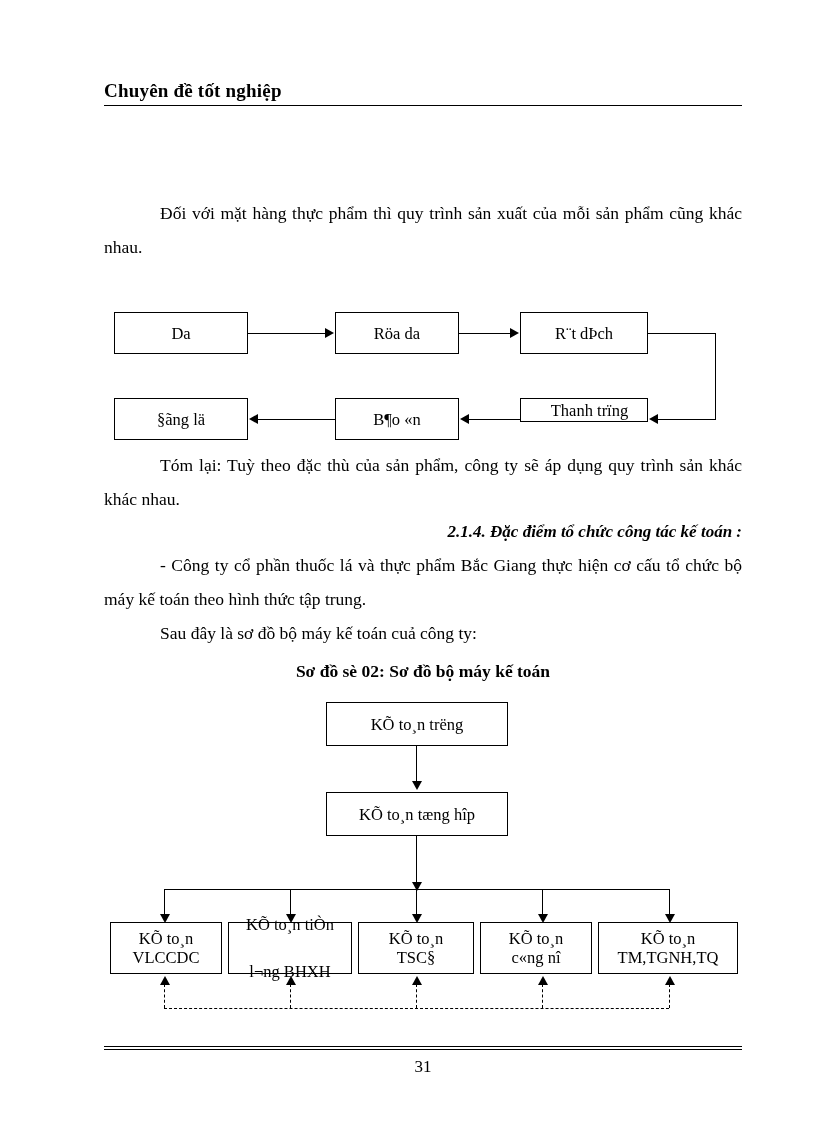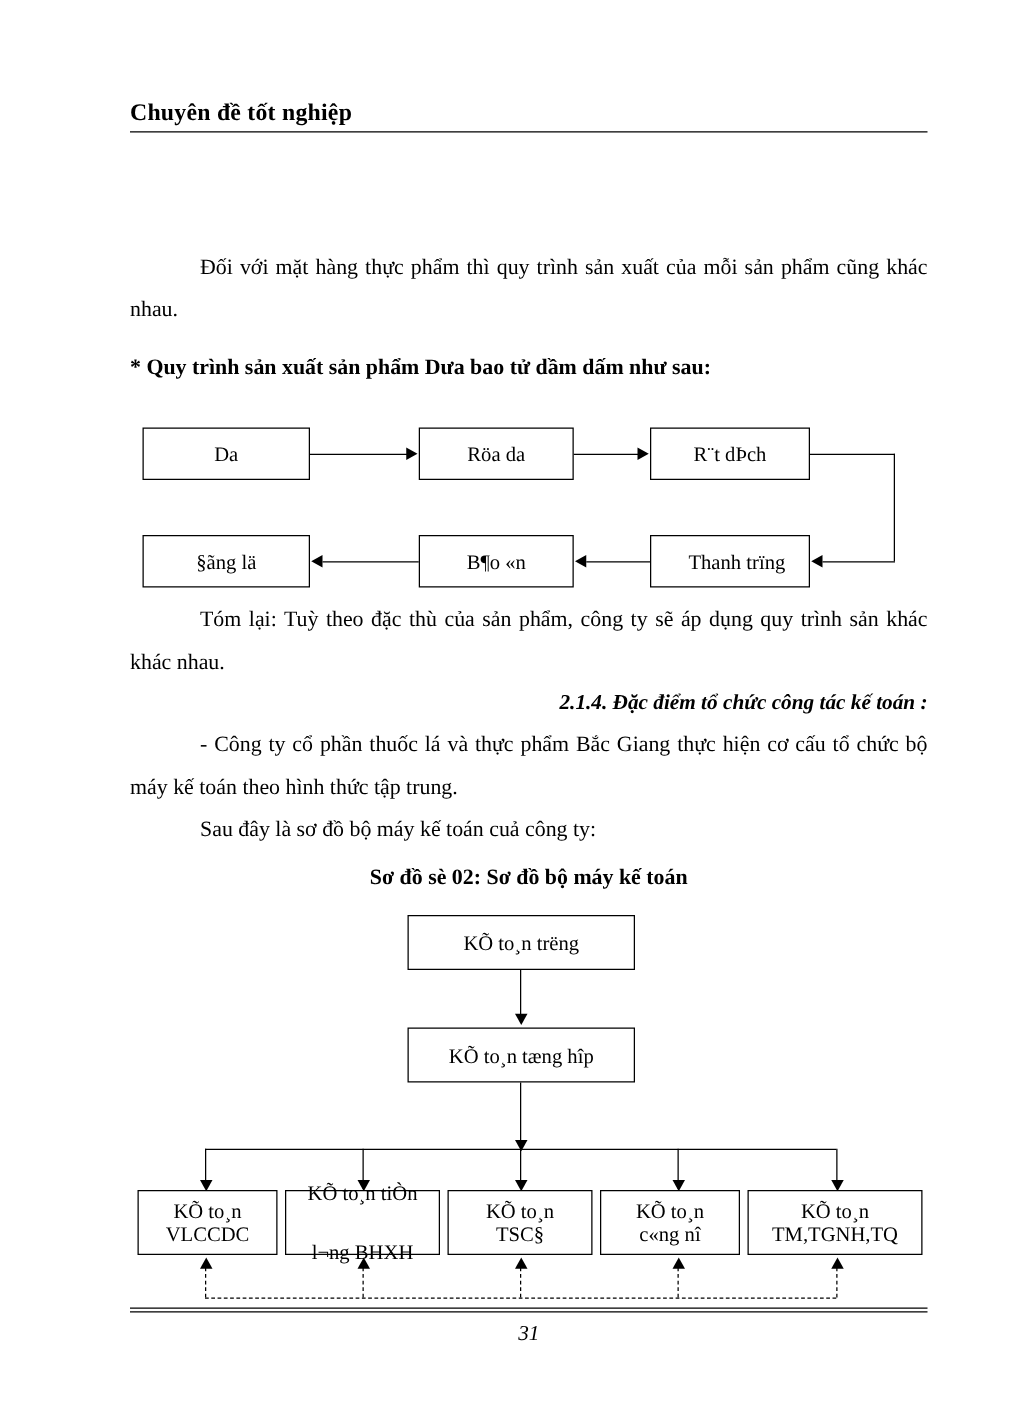--- a/index.html
+++ b/index.html
@@ -157,54 +157,52 @@
   .footer-rule-bottom {
     border-bottom: 1px solid #000;
     width: 638px;
     margin-top: 2px;
   }
   .footer-num {
     text-align: center;
     font-size: 17px;
     line-height: 26px;
     padding-top: 4px;
-    font-style: italic;
   }
 </style>
 </head>
 <body>
 
 <div class="page">
 
   <div class="header">
     <div class="header-title">Chuyên đề tốt nghiệp</div>
     <div class="header-rule"></div>
   </div>
 
   <div class="content">
 
     <p class="para">Đối với mặt hàng thực phẩm thì quy trình sản xuất của mỗi sản phẩm cũng khác nhau.</p>
 
     <div class="spacer-14"></div>
 
-    <p class="bold-lead">* Quy trình sản xuất sản phẩm Dưa bao tử dầm dấm như sau:</p>
 
     <div class="diagram" style="height:160px;">
 
       <div class="node" style="left:10px; top:34px; width:134px; height:42px;">Da</div>
 
       <div class="node" style="left:231px; top:34px; width:124px; height:42px;">Röa da</div>
 
       <div class="node" style="left:416px; top:34px; width:128px; height:42px;">R¨t dÞch</div>
 
       <div class="node" style="left:10px; top:120px; width:134px; height:42px;">§ãng lä</div>
 
       <div class="node" style="left:231px; top:120px; width:124px; height:42px;">B¶o «n</div>
 
-      <div class="node" style="left:416px; top:120px; width:128px; height:42px;padding-left:11px;">Thanh trïng</div>
+      <div class="node" style="left:416px; top:120px; width:128px; height:24px;padding-left:11px;">Thanh trïng</div>
 
       <div class="line-h" style="left:144px; top:55px; width:78px;"></div>
       <div class="arrow-r" style="left:221px; top:50px;"></div>
 
       <div class="line-h" style="left:355px; top:55px; width:52px;"></div>
       <div class="arrow-r" style="left:406px; top:50px;"></div>
 
       <div class="line-h" style="left:544px; top:55px; width:68px;"></div>
       <div class="line-v" style="left:611px; top:55px; height:86px;"></div>
       <div class="line-h" style="left:554px; top:141px; width:58px;"></div>

